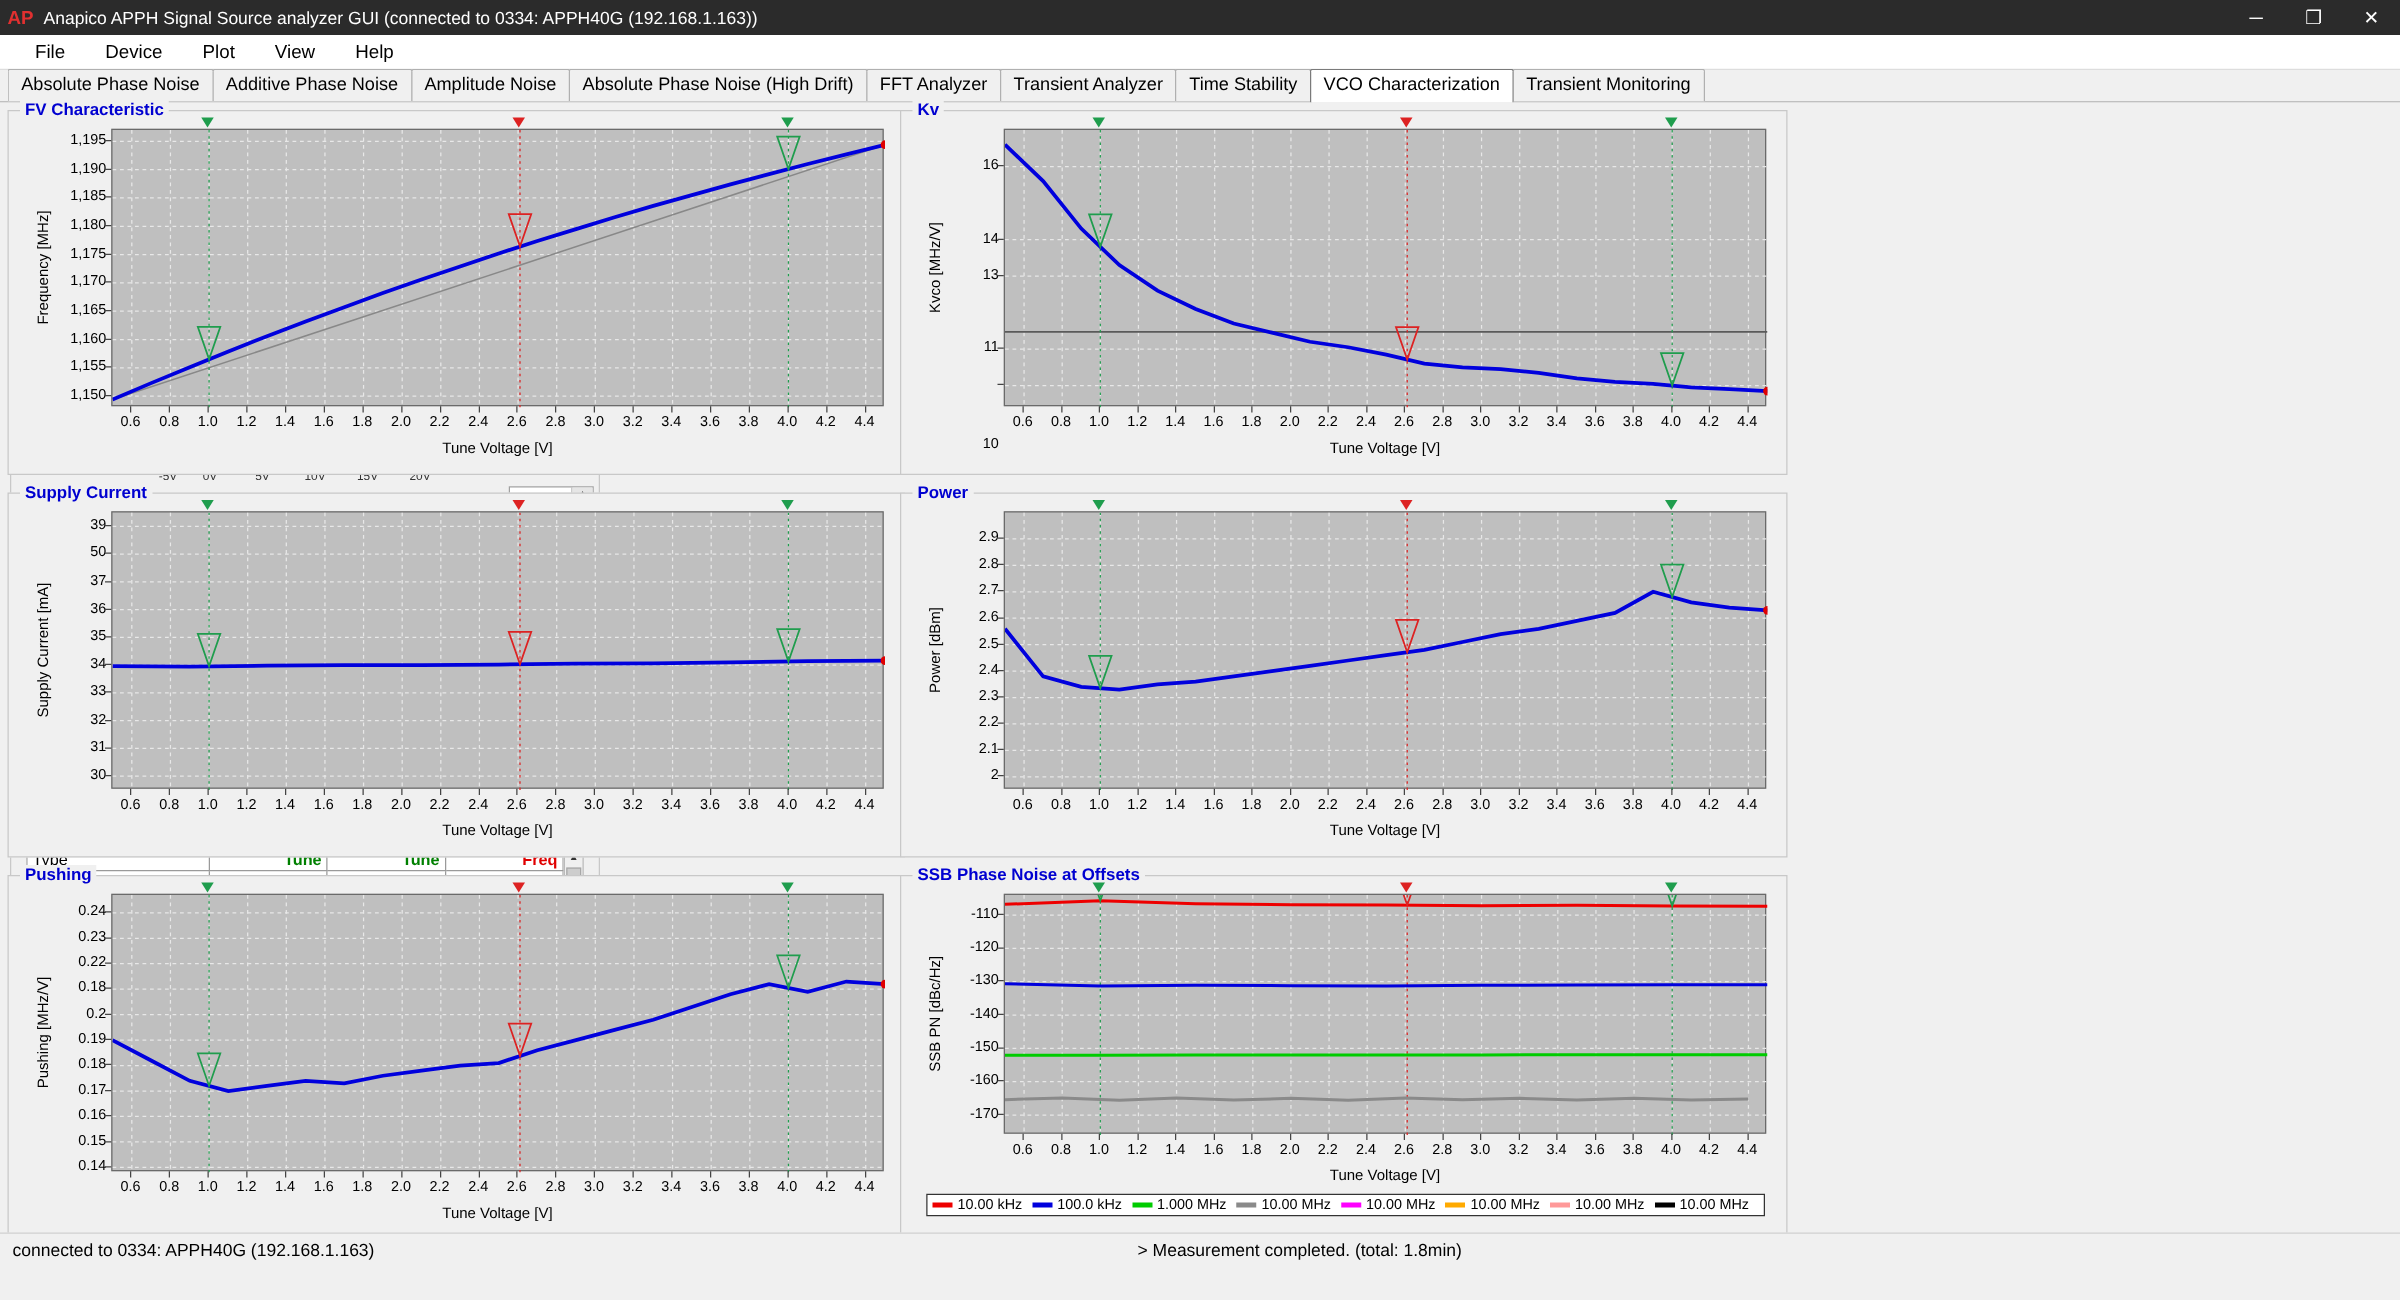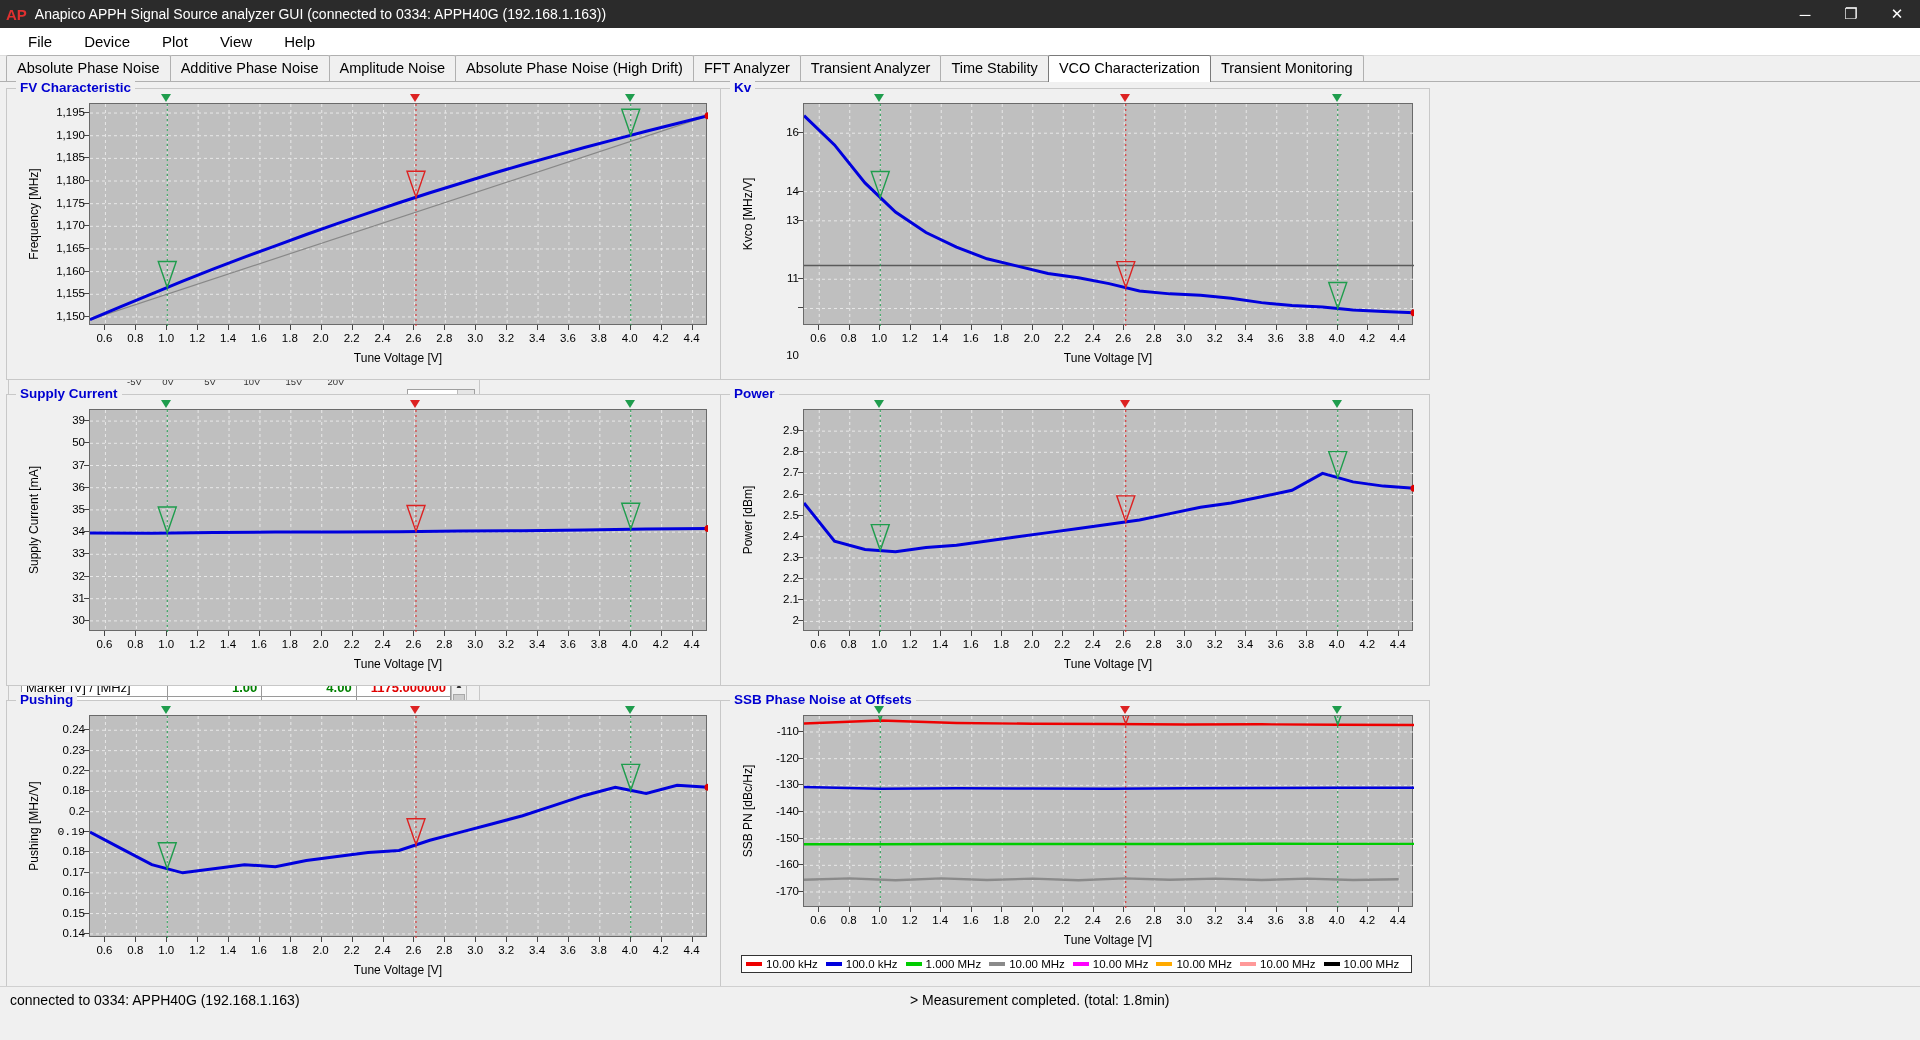--- a/index.html
+++ b/index.html
@@ -447,26 +447,20 @@
     <div class="txtbox" style="position:absolute; left:162px; top:46px; width:110px; justify-content:flex-start;">1175.000000</div>
     <span style="position:absolute; left:278px; top:51px; font-size:15px;">MHz</span>
     <div class="btn" style="position:absolute; left:312px; top:46px; width:58px; height:27px;">Add</div>
     <div class="btn" style="position:absolute; left:380px; top:46px; width:80px; height:27px;">Remove</div>
 
     <div style="position:absolute; left:12px; top:82px; width:446px; height:300px; display:flex;">
       <div style="flex:1; overflow:hidden;">
         <table id="mtable">
             <tbody id="mtbody">
               <tr>
-                <td class="name">Marker [V] / [MHz]</td>
-                <td class="val cgreen">1.00</td>
-                <td class="val cgreen">4.00</td>
-                <td class="val cred">1175.000000</td>
-              </tr>
-              <tr>
                 <td class="name">Type</td>
                 <td class="val cgreen">Tune</td>
                 <td class="val cgreen">Tune</td>
                 <td class="val cred">Freq</td>
               </tr>
               <tr>
                 <td class="name">Vtune [V]</td>
                 <td class="val cgreen">1.00</td>
                 <td class="val cgreen">4.00</td>
                 <td class="val cred">2.61</td>
@@ -1027,21 +1021,21 @@
         <div class="ytick" style="left: 38px; top: 231.927px; width: 40px;">0.14</div>
         <div class="ytickmark" style="left: 77px; top: 231.927px; width: 5px; height: 1px;"></div>
         <div class="ytick" style="left: 38px; top: 211.56px; width: 40px;">0.15</div>
         <div class="ytickmark" style="left: 77px; top: 211.56px; width: 5px; height: 1px;"></div>
         <div class="ytick" style="left: 38px; top: 191.193px; width: 40px;">0.16</div>
         <div class="ytickmark" style="left: 77px; top: 191.193px; width: 5px; height: 1px;"></div>
         <div class="ytick" style="left: 38px; top: 170.826px; width: 40px;">0.17</div>
         <div class="ytickmark" style="left: 77px; top: 170.826px; width: 5px; height: 1px;"></div>
         <div class="ytick" style="left: 38px; top: 150.459px; width: 40px;">0.18</div>
         <div class="ytickmark" style="left: 77px; top: 150.459px; width: 5px; height: 1px;"></div>
-        <div class="ytick" style="left: 38px; top: 130.092px; width: 40px; font-family: Liberation Mono, monospace;">0.19</div>
+        <div class="ytick" style="left: 38px; top: 130.092px; width: 40px;">0.19</div>
         <div class="ytickmark" style="left: 77px; top: 130.092px; width: 5px; height: 1px;"></div>
         <div class="ytick" style="left: 38px; top: 109.725px; width: 40px;">0.2</div>
         <div class="ytickmark" style="left: 77px; top: 109.725px; width: 5px; height: 1px;"></div>
         <div class="ytick" style="left: 38px; top: 89.3578px; width: 40px;">0.18</div>
         <div class="ytickmark" style="left: 77px; top: 89.3578px; width: 5px; height: 1px;"></div>
         <div class="ytick" style="left: 38px; top: 68.9908px; width: 40px;">0.22</div>
         <div class="ytickmark" style="left: 77px; top: 68.9908px; width: 5px; height: 1px;"></div>
         <div class="ytick" style="left: 38px; top: 48.6239px; width: 40px;">0.23</div>
         <div class="ytickmark" style="left: 77px; top: 48.6239px; width: 5px; height: 1px;"></div>
         <div class="ytick" style="left: 38px; top: 28.2569px; width: 40px;">0.24</div>

